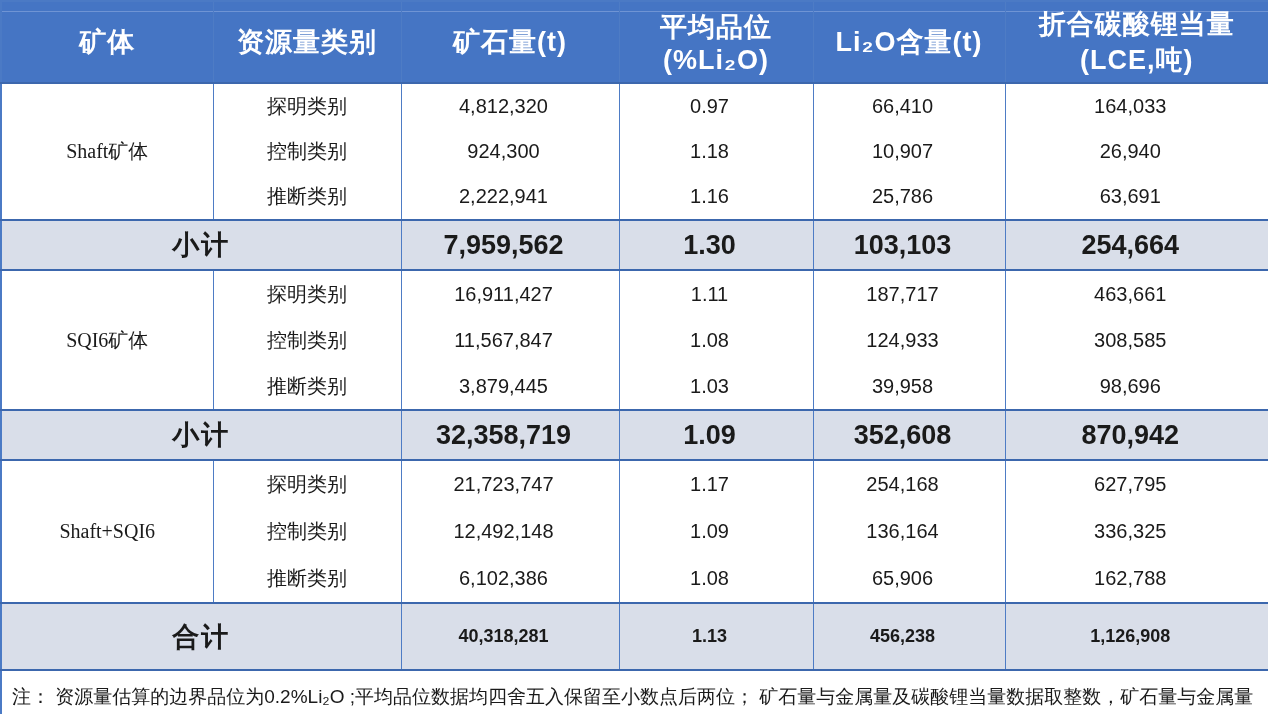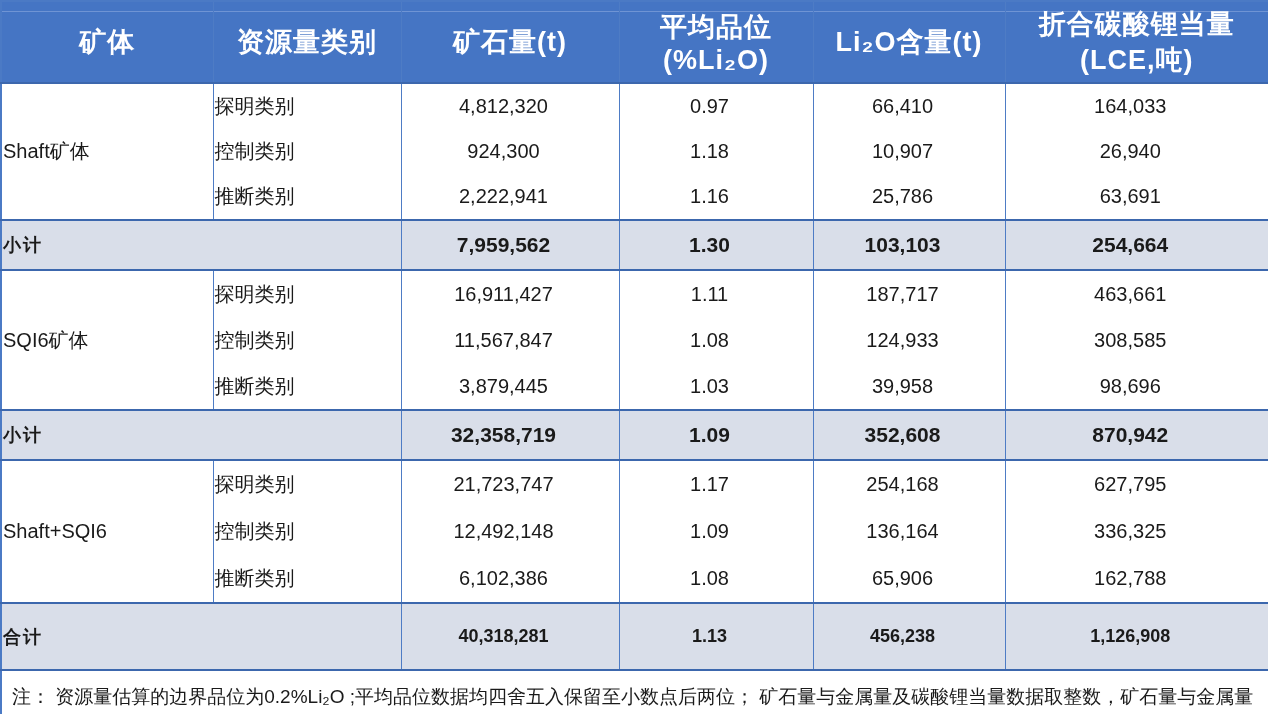--- a/index.html
+++ b/index.html
@@ -28,34 +28,34 @@
     letter-spacing:1px;
   }
   
   td{
     font-size:20px;
     vertical-align:middle;
     background:#ffffff;
   }
   .v{border-left:1.5px solid #4e7cc5;}          
   .num{text-align:center;padding-right:14px;font-variant-numeric:tabular-nums;}
-  .ctr{}
+  .ctr{text-align:center;font-family:Liberation Serif, serif;}
   .r-data td{height:43px;border-top:none;border-bottom:none;}
   .g2 td{height:44px;}
   .g3 td{height:45px;}
   
   .r-sub td{
     background:#d9dee9;
     font-weight:700;
-    font-size:21px;
+    font-size:27px;
     height:46px;
     border-top:2.5px solid #3c67ad;
     border-bottom:2.5px solid #3c67ad;
   }
-  .r-sub td.lbl{font-size:18px;letter-spacing:2px;}
+  .r-sub td.lbl{font-size:27px;letter-spacing:2px;}
   .r-total td{height:63px;font-size:18px;}
   
   .r-note td{
     height:68px;
     font-size:19px;
     line-height:1.45;
     padding:6px 10px 8px 10px;
     border-top:2px solid #3c67ad;
     border-bottom:1.5px solid #4e7cc5;
     text-align:left;

